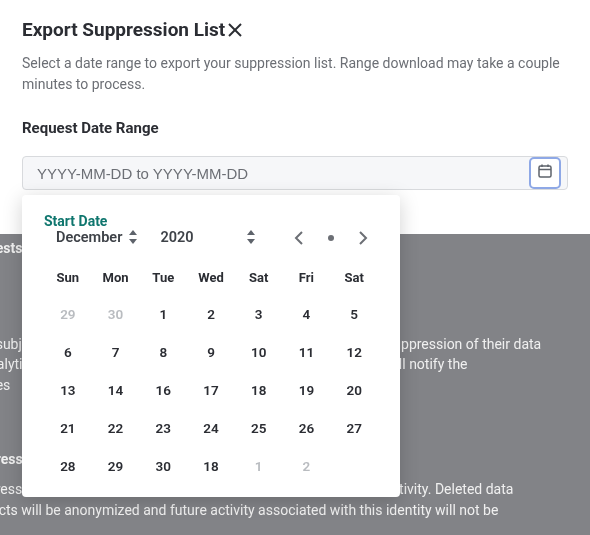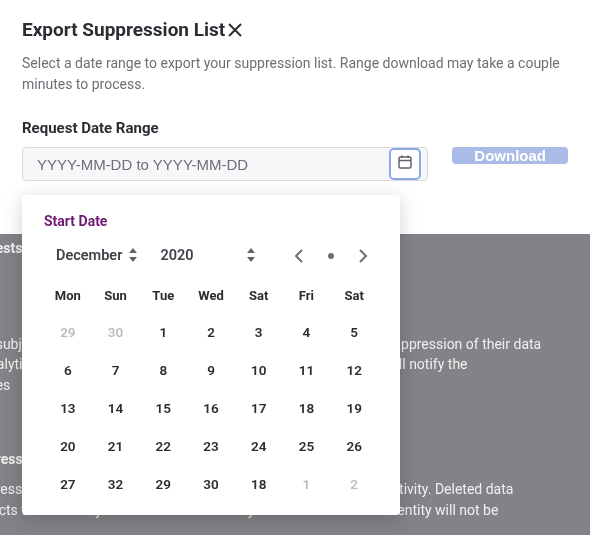--- a/index.html
+++ b/index.html
@@ -48,21 +48,21 @@
     }
     .field-label {
       font-size: 15px;
       font-weight: 700;
       color: #2b2d33;
       margin-bottom: 10px;
     }
     .input-row {
       display: flex;
       gap: 24px;
-      align-items: flex-start;
+      align-items: center;
       height: 52px;
       margin-bottom: 28px;
     }
     .date-input-wrap {
       flex: 1;
       display: flex;
       align-items: center;
       background: #f6f7f9;
       border: 1px solid #d8dadd;
       border-radius: 4px;
@@ -137,22 +137,21 @@
       width: 378px;
       background: #fff;
       border-radius: 4px;
       box-shadow: 0 4px 20px rgba(0,0,0,0.18);
       padding: 18px 22px 12px 22px;
       z-index: 10;
     }
     .dp-label {
       font-size: 14px;
       font-weight: 700;
-      color: #701a75;
-      margin-bottom: 18px;
+      color: #0f766e;
     }
     .dp-nav {
       display: flex;
       align-items: center;
       margin-bottom: 18px;
       gap: 6px;
       padding: 0 4px 0 12px;
     }
     .dp-month-wrap, .dp-year-wrap {
       display: flex;
@@ -236,21 +235,20 @@
         <span>
           <svg width="16" height="16" viewBox="0 0 16 16" fill="none" stroke="currentColor" stroke-width="1.5">
             <rect x="2" y="3" width="12" height="11" rx="1.5"></rect>
             <line x1="2" y1="6.5" x2="14" y2="6.5"></line>
             <line x1="5" y1="1.5" x2="5" y2="4"></line>
             <line x1="11" y1="1.5" x2="11" y2="4"></line>
           </svg>
         </span>
       </div>
     </div>
-    <button class="download-btn">Download</button>
   </div>
 </div>
 
 <div class="backdrop">
   <div class="backdrop-content">
     <div class="backdrop-block backdrop-b1">
       <div class="backdrop-line">quests</div>
     </div>
     <div class="backdrop-block backdrop-b2">
       <div class="backdrop-line">ta subject may submit a verifiable request for access, deletion, or suppression of their data</div>
@@ -296,22 +294,22 @@
       </div>
       <div class="dp-today-dot"></div>
       <div class="dp-chevron">
         <svg width="10" height="16" viewBox="0 0 10 16" fill="none" stroke="currentColor" stroke-width="2">
           <polyline points="2,2 8,8 2,14"></polyline>
         </svg>
       </div>
     </div>
   </div>
   <div class="dp-grid" id="dp-grid">
+      <div class="dp-dow">Sun</div>
       <div class="dp-dow">Mon</div>
-      <div class="dp-dow">Sun</div>
       <div class="dp-dow">Tue</div>
       <div class="dp-dow">Wed</div>
       <div class="dp-dow">Sat</div>
       <div class="dp-dow">Fri</div>
       <div class="dp-dow">Sat</div>
       <div class="dp-day muted">29</div>
       <div class="dp-day muted">30</div>
       <div class="dp-day">1</div>
       <div class="dp-day">2</div>
       <div class="dp-day">3</div>
@@ -319,33 +317,32 @@
       <div class="dp-day">5</div>
       <div class="dp-day">6</div>
       <div class="dp-day">7</div>
       <div class="dp-day">8</div>
       <div class="dp-day">9</div>
       <div class="dp-day">10</div>
       <div class="dp-day">11</div>
       <div class="dp-day">12</div>
       <div class="dp-day">13</div>
       <div class="dp-day">14</div>
-      <div class="dp-day">15</div>
       <div class="dp-day">16</div>
       <div class="dp-day">17</div>
       <div class="dp-day">18</div>
       <div class="dp-day">19</div>
       <div class="dp-day">20</div>
       <div class="dp-day">21</div>
       <div class="dp-day">22</div>
       <div class="dp-day">23</div>
       <div class="dp-day">24</div>
       <div class="dp-day">25</div>
       <div class="dp-day">26</div>
       <div class="dp-day">27</div>
-      <div class="dp-day">32</div>
+      <div class="dp-day">28</div>
       <div class="dp-day">29</div>
       <div class="dp-day">30</div>
       <div class="dp-day">18</div>
       <div class="dp-day muted">1</div>
       <div class="dp-day muted">2</div>
     </div>
 </div>
 
 </body></html>

